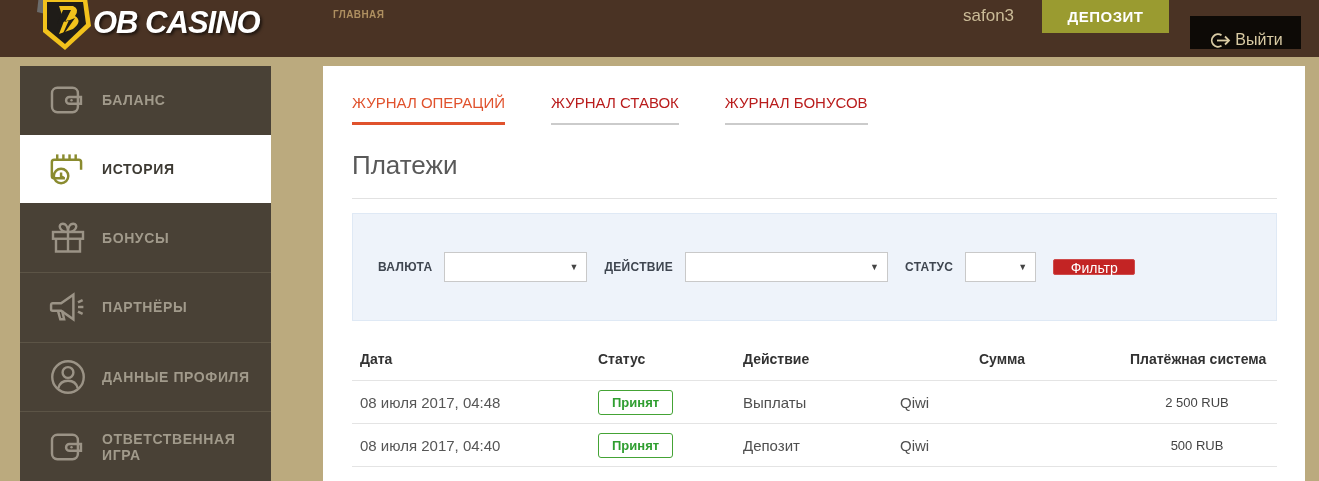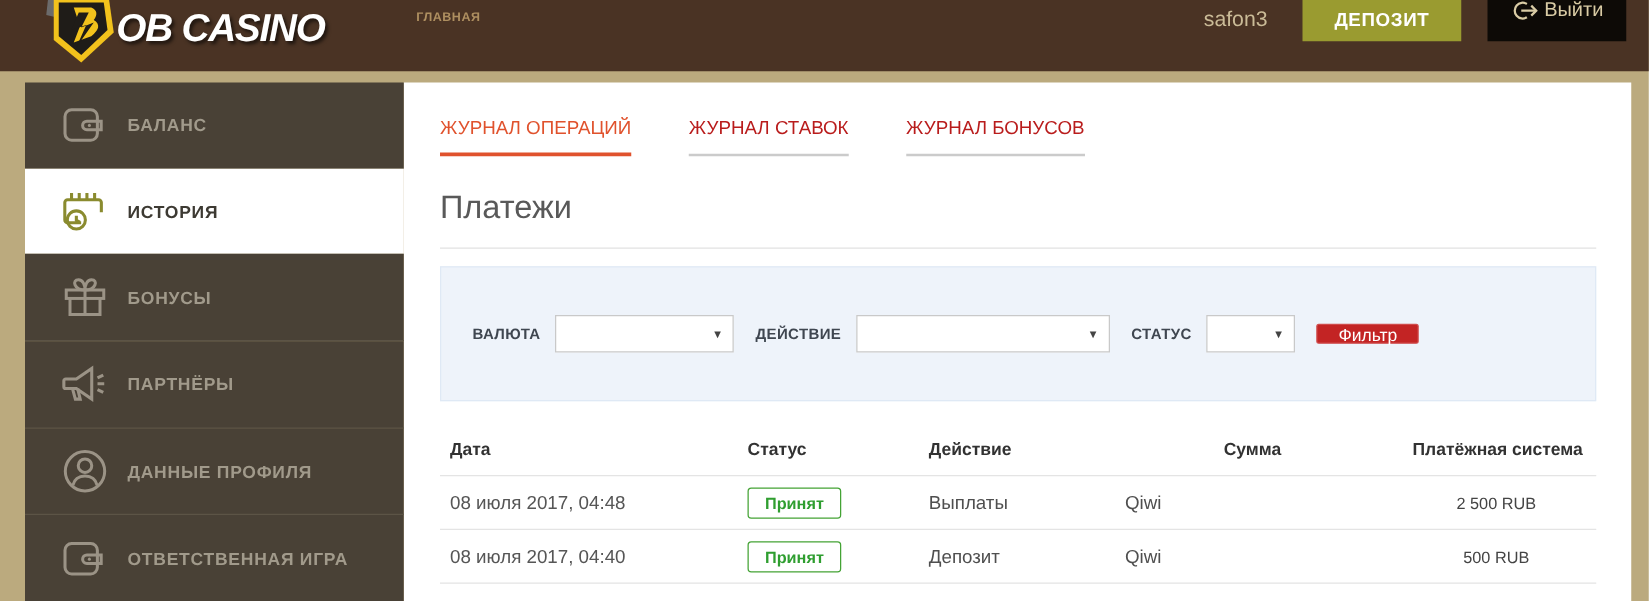--- a/index.html
+++ b/index.html
@@ -10,26 +10,26 @@
   .hdr { position:absolute; left:0; top:0; width:1319px; height:57px; background:#4a3324; z-index:5; }
   .logo { position:absolute; left:33px; top:-8px; display:flex; align-items:center; cursor:pointer; }
   .logo-text { color:#fff; font-size:31px; font-weight:bold; font-style:italic; letter-spacing:-1px;
                text-shadow:2px 2px 3px rgba(0,0,0,.6); margin-left:-4px; }
   .nav-main { position:absolute; left:333px; top:9px; color:#ae8f60; font-size:10px; font-weight:bold;
               letter-spacing:.4px; text-decoration:none; cursor:pointer; }
   .user-name { position:absolute; left:963px; top:6px; color:#cabb97; font-size:17px; cursor:pointer;text-align:center; }
   .btn-deposit { position:absolute; left:1042px; top:0; width:127px; height:33px; background:#9a9b30;
                  border:none; color:#fff; font-family:inherit; font-size:15px; font-weight:bold;
                  letter-spacing:.5px; cursor:pointer; }
-  .btn-logout { position:absolute; left:1190px; top:0; width:111px; height:33px; background:#0d0a06;
+  .btn-logout { position:absolute; left:1190px; top:16px; width:111px; height:33px; background:#0d0a06;
                 border:none; color:#d9cba4; font-family:inherit; font-size:16px; cursor:pointer;
-                display:flex; align-items:flex-start; justify-content:center; gap:4px; }
-
-  
-  .sidebar { position:absolute; left:20px; top:66px; width:303px; bottom:0; display:flex; flex-direction:column; z-index:4; }
+                display:flex; align-items:flex-end; justify-content:center; gap:4px; }
+
+  
+  .sidebar { position:absolute; left:20px; top:66px; width:251px; bottom:0; display:flex; flex-direction:column; z-index:4; }
   .side-item { flex:1 1 0; background:#494136; display:flex; align-items:center; padding-left:27px;
                color:#a19a8b; cursor:pointer; }
   .side-item.divided { border-bottom:1px solid #5c5446; }
   .side-item .sicon { width:42px; height:38px; display:flex; align-items:center; justify-content:center;
                       margin-right:13px; color:#9b9386; flex:none; }
   .side-item .slabel { font-size:14px; font-weight:bold; letter-spacing:.6px; }
   .side-item.active { background:#ffffff; color:#3d3a33; }
   .side-item.active .sicon { color:#8a8b2f; }
 
   

